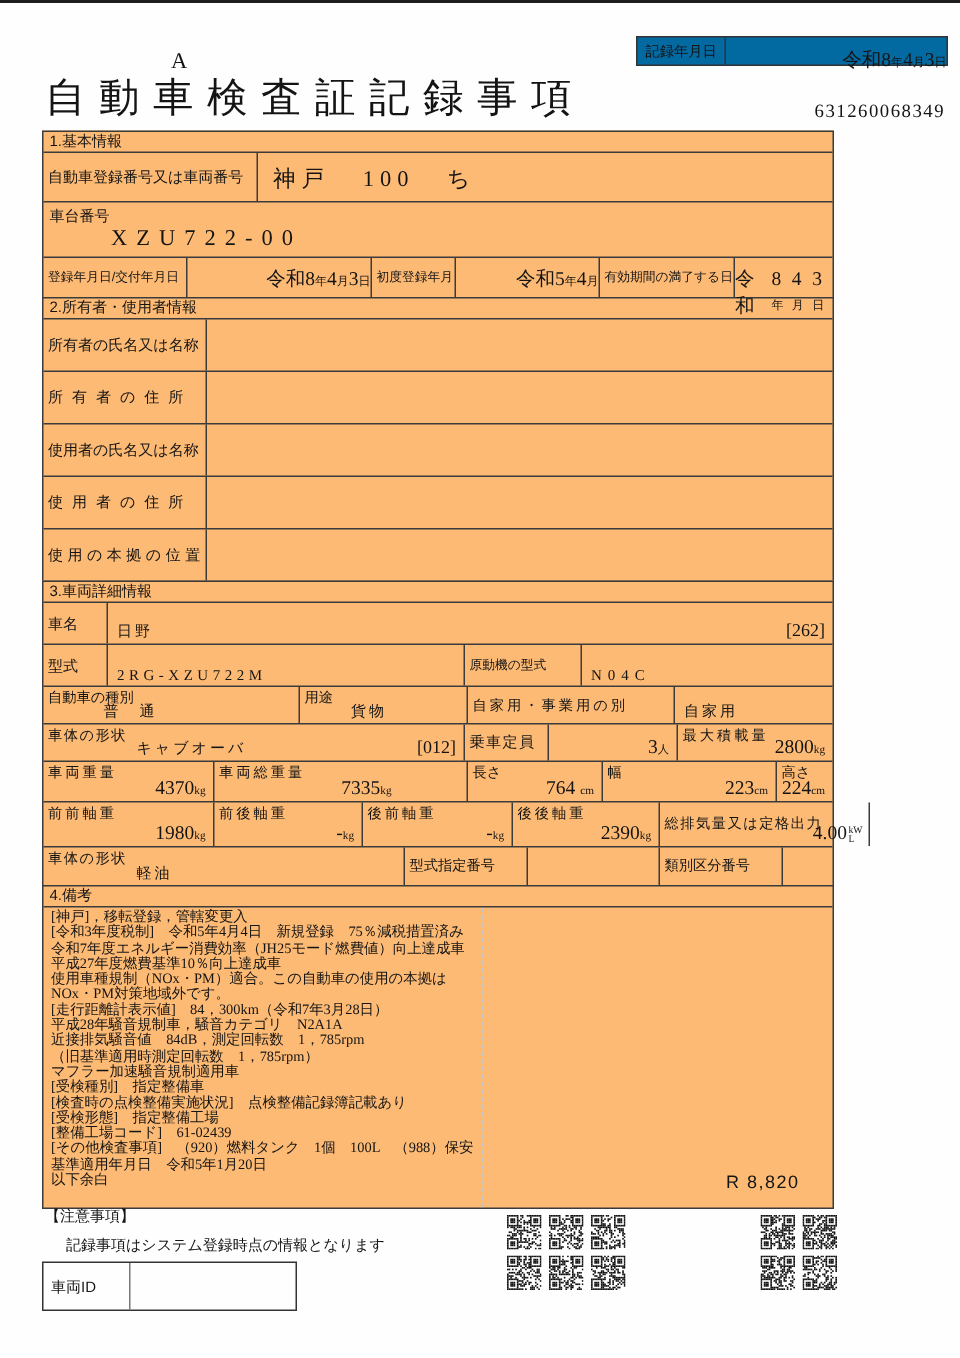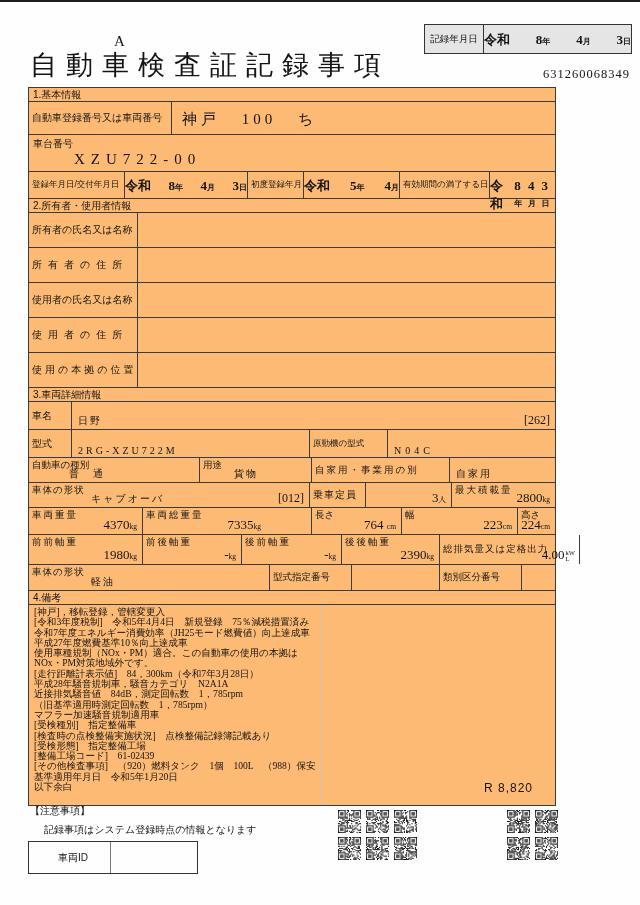--- a/index.html
+++ b/index.html
@@ -3,28 +3,28 @@
 <meta charset="utf-8">
 <style>
   html,body{margin:0;padding:0;background:#ffffff;}
   .page{position:relative;width:640px;height:905px;background:#fefefe;overflow:hidden;
         font-family:"Liberation Serif","DejaVu Serif",serif;color:#141414;}
   .page::before{content:"";position:absolute;top:0;left:0;width:640px;height:2px;background:#1f1f1f;}
   .corner-a{position:absolute;top:33px;left:114px;font-size:15px;}
   .doc-title{position:absolute;top:47px;left:30px;font-size:27px;letter-spacing:9px;white-space:nowrap;}
   .doc-number{position:absolute;top:67px;right:10px;font-size:12.5px;letter-spacing:1px;}
   
-  .rec-box{position:absolute;top:24px;left:424px;width:208px;height:30px;border:1px solid #333;
-           display:flex;box-sizing:border-box;background:#e5e5e5;}
+  .rec-box{position:absolute;top:24px;left:424px;width:208px;height:20px;border:1px solid #333;
+           display:flex;box-sizing:border-box;background:#0369a1;}
   .rec-label{width:58px;border-right:1px solid #333;font-size:9.5px;display:flex;align-items:center;
              justify-content:center;font-family:"Liberation Sans","DejaVu Sans",sans-serif;}
   .rec-val{flex:1;}
   
-  .ed{display:flex;align-items:baseline;justify-content:space-between;height:100%;padding-top:6px;
-      box-sizing:border-box;font-size:13px;font-weight:bold;}
+  .ed{display:flex;align-items:baseline;justify-content:flex-end;height:100%;padding-top:6px;
+      box-sizing:border-box;font-size:13px;}
   .ed .u{font-size:8px;}
   
   .tbl{position:absolute;top:88px;left:28px;width:600px;}
   .sec{border:1px solid #3b3b3b;margin-top:-1px;background:#fdba74;box-sizing:border-box;width:528px;}
   .sec-h{font-size:10px;line-height:13px;height:14px;padding:0 4px;border-bottom:1px solid #3b3b3b;
          font-family:"Liberation Sans","DejaVu Sans",sans-serif;box-sizing:border-box;}
   .row{display:flex;}
   .row ~ .row{border-top:1px solid #3b3b3b;}
   .c{position:relative;box-sizing:border-box;flex:0 0 auto;}
   .cf{flex:1 1 auto;}
@@ -49,21 +49,21 @@
   .remarks .divider{position:absolute;top:0;bottom:0;left:292px;border-left:1px dashed #c4c4c4;}
   .remark-lines{width:290px;padding:2px 0 0 5px;font-size:9.6px;line-height:10.3px;}
   .fee{position:absolute;right:22px;bottom:10px;font-size:12px;letter-spacing:1px;
        font-family:"Liberation Sans","DejaVu Sans",sans-serif;}
   
   .notice-h{position:absolute;top:804px;left:30px;font-size:10px;
             font-family:"Liberation Sans","DejaVu Sans",sans-serif;}
   .notice-t{position:absolute;top:823px;left:44px;font-size:10px;
             font-family:Liberation Serif, serif;}
   .vid-box{position:absolute;top:841px;left:28px;width:170px;height:33px;border:1px solid #333;
-           display:flex;box-sizing:border-box;padding-left:24px;}
+           display:flex;box-sizing:border-box;}
   .vid-label{width:58px;border-right:1px solid #777;font-size:10px;display:flex;align-items:center;
              padding-left:5px;font-family:"Liberation Sans","DejaVu Sans",sans-serif;box-sizing:border-box;}
   .vid-val{flex:1;}
   
   .qr-block{position:absolute;top:810px;left:338px;}
   .qr-row{display:flex;margin-bottom:4px;}
   .qr{width:23px;height:23px;margin-right:5px;}
   .qr svg{width:100%;height:100%;display:block;fill:#111;}
   .qr-gap{width:85px;}
 </style>

